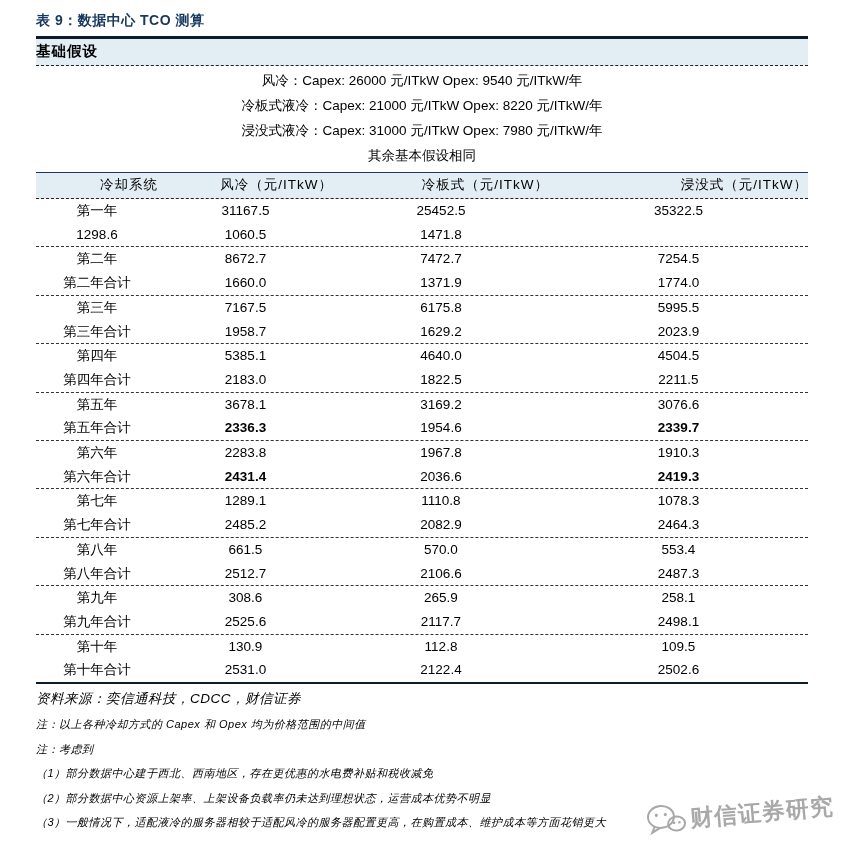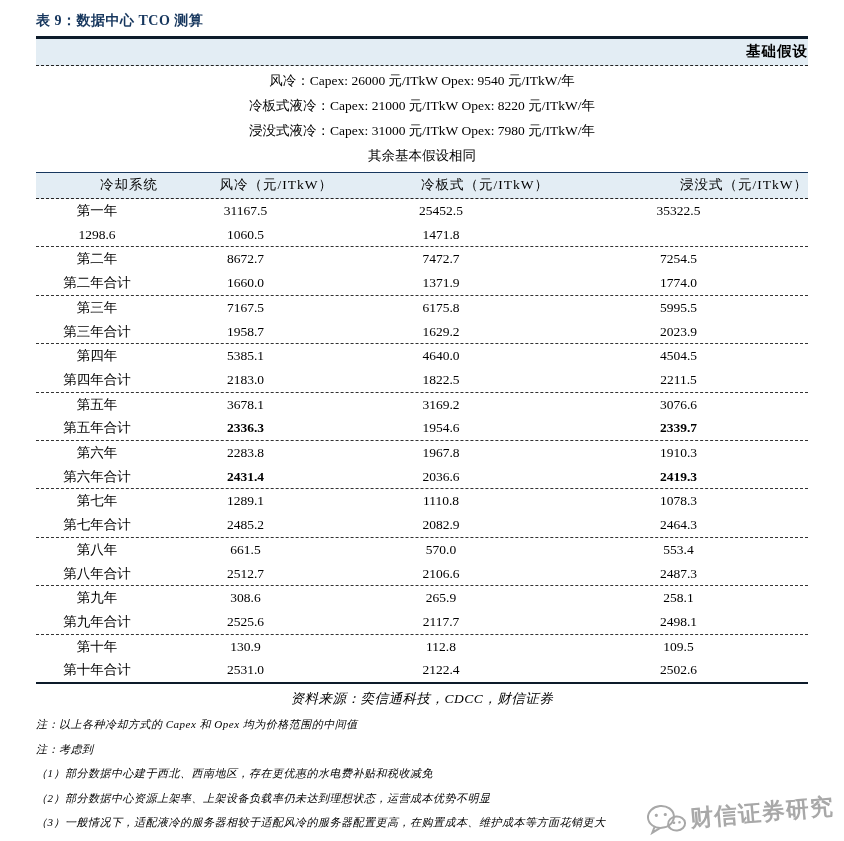--- a/index.html
+++ b/index.html
@@ -1,40 +1,40 @@
 <!DOCTYPE html>
 <html><head>
 <meta charset="utf-8">
 <style>
   * { margin:0; padding:0; box-sizing:border-box; }
   html,body { background:#ffffff; }
   .page {
     position:relative;
     width:844px; height:841px;
     background:#ffffff;
-    font-family:Liberation Serif, serif;
+    font-family:Liberation Sans, sans-serif;
     color:#000;
     overflow:hidden;
     padding-left:28px;
   }
   .content { position:absolute; left:36px; top:8px; width:772px; }
 
   .doc-title {
     color:#17375E;
     font-weight:bold;
     font-size:14px;
     padding:4px 0 6px 0;
     letter-spacing:0.5px;
   }
 
   .band {
     background:#E3EDF4;
     border-top:3px solid #0d1b2a;
     border-bottom:1px dashed #222;
-    text-align:right;
+    text-align:left;
     font-weight:bold;
     font-size:14.5px;
     padding:3px 0 4px 0;
     letter-spacing:1px;
   }
 
   .assumptions { padding:2px 0 4px 0; }
   .assumption-line {
     text-align:center;
     font-size:13.5px;
@@ -64,21 +64,20 @@
   }
   .trow > div { text-align:center; }
   .cell-bold { font-weight:bold; }
 
   .source-line {
     font-style:italic;
     font-size:13.5px;
     line-height:26px;
     margin-top:2px;
     letter-spacing:0.5px;
-    text-align:center;
   }
   .note-line {
     font-style:italic;
     font-size:11px;
     line-height:24.5px;
     letter-spacing:0.5px;
   }
 
   .watermark {
     position:absolute;

